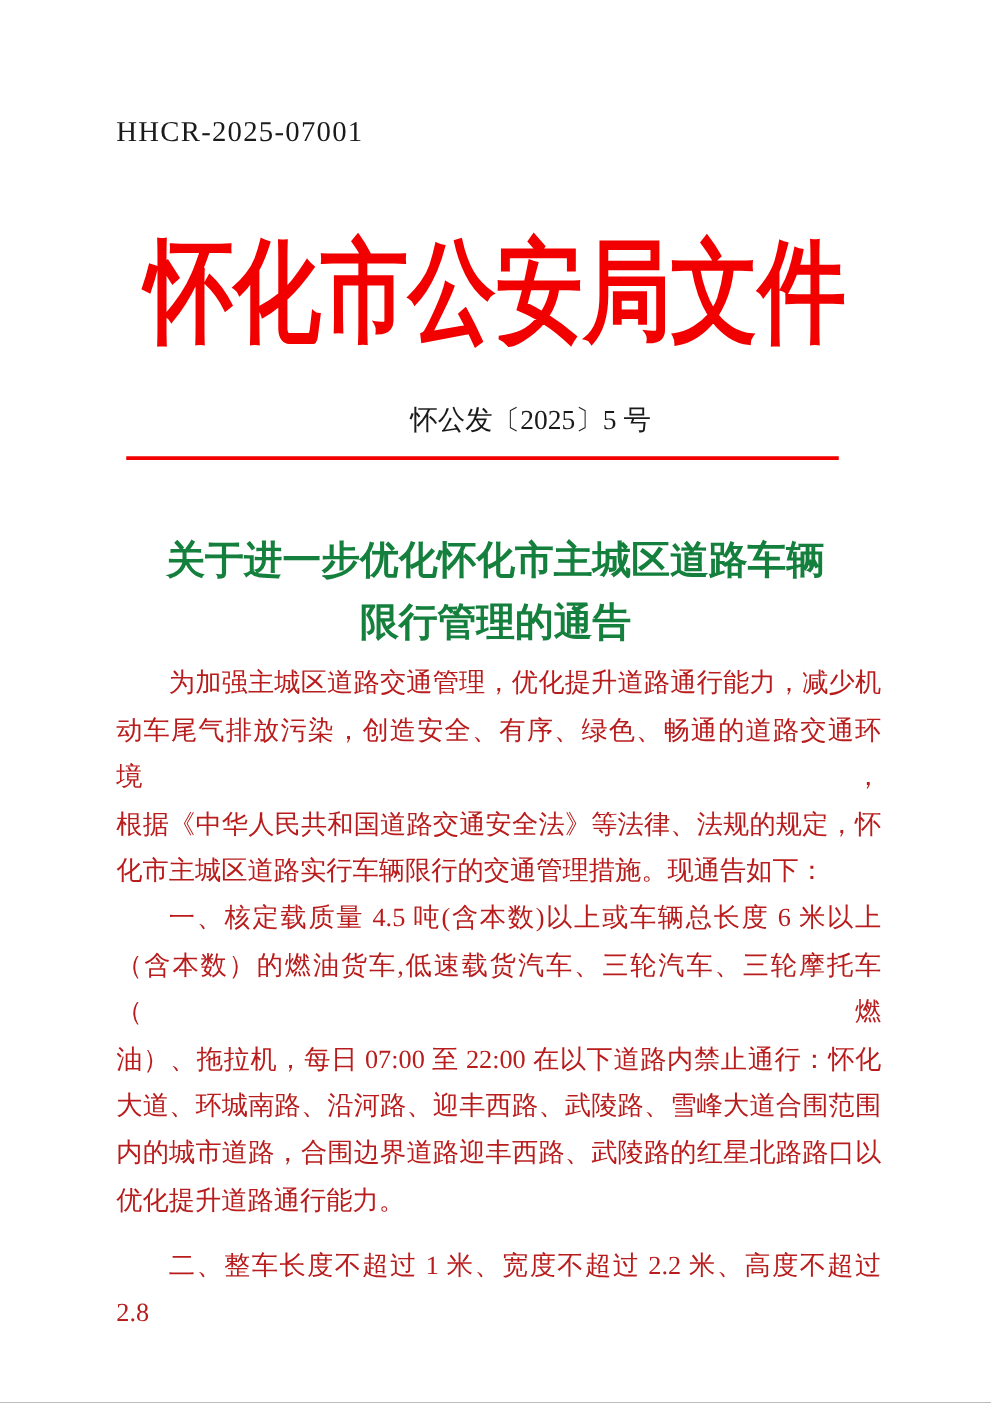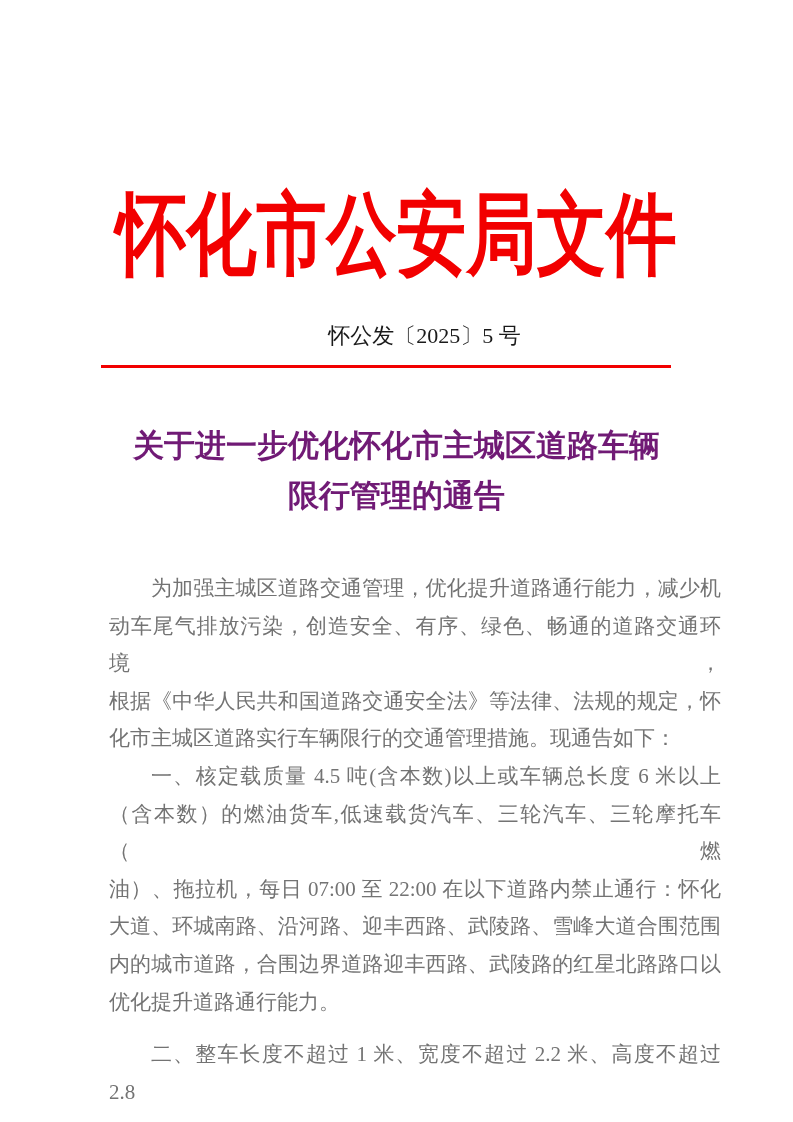--- a/index.html
+++ b/index.html
@@ -56,53 +56,53 @@
   }
   .notice-title {
     position: absolute;
     top: 423px;
     left: 0;
     width: 100%;
     text-align: center;
     font-weight: bold;
     font-size: 31px;
     line-height: 50px;
-    font-family: Liberation Mono, monospace;
-    color: #701a75;
+    font-family: Liberation Sans, sans-serif;
+    color: #15803d;
   }
   .body-text {
     position: absolute;
     top: 528px;
-    left: 109px;
+    left: 93px;
     width: 612px;
     font-size: 21px;
     line-height: 37.6px;
     font-family: "Liberation Serif", "DejaVu Serif", serif;
-    color: #737373;
-    margin-top: 42px;
+    color: #b91c1c;
   }
   .line {
     text-align: justify;
     text-justify: inter-character;
   }
   .line.j {
     text-align-last: justify;
   }
   .line.indent {
     text-indent: 2em;
   }
   .para.gap-before {
     margin-top: 15px;
   }
 </style>
 </head>
 <body>
 
 <div class="page">
 
+  <div class="doc-code">HHCR-2025-07001</div>
 
   <div class="org-title">
     <span class="stretch" style="color: rgb(242, 0, 0);">怀化市公安局文件</span>
   </div>
 
   <div class="doc-number">怀公发〔2025〕5 号</div>
 
   <div class="red-rule" style="background-color: rgb(242, 0, 0);"></div>
 
   <div class="notice-title">

